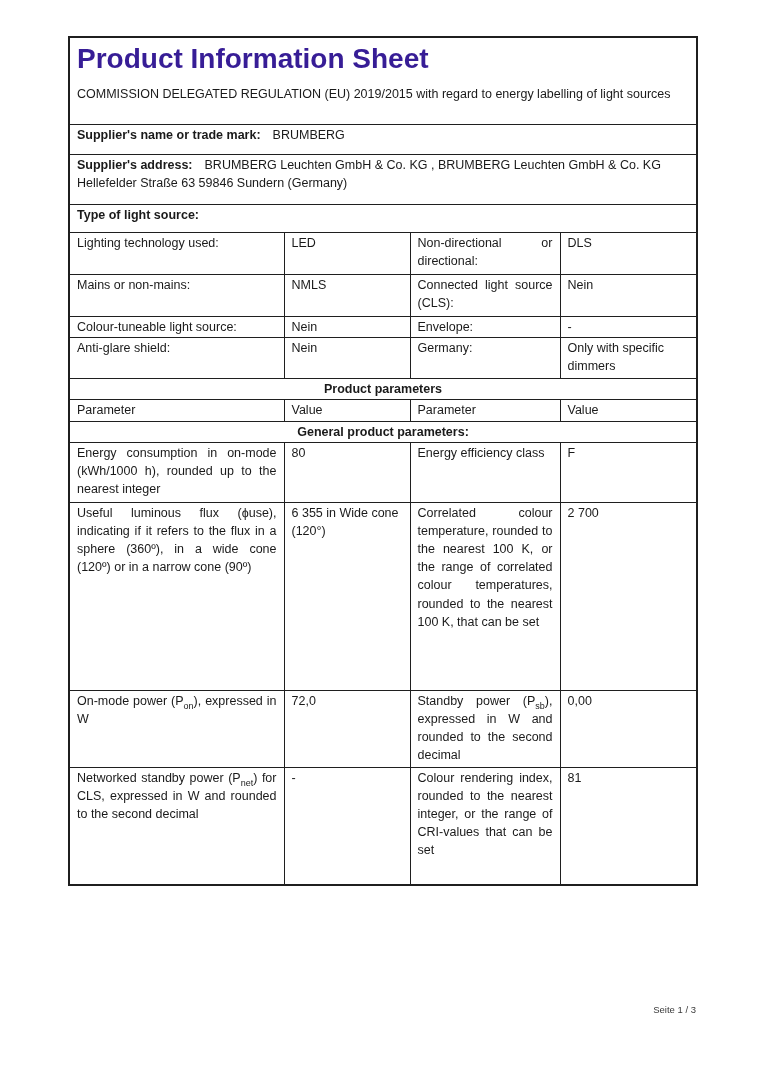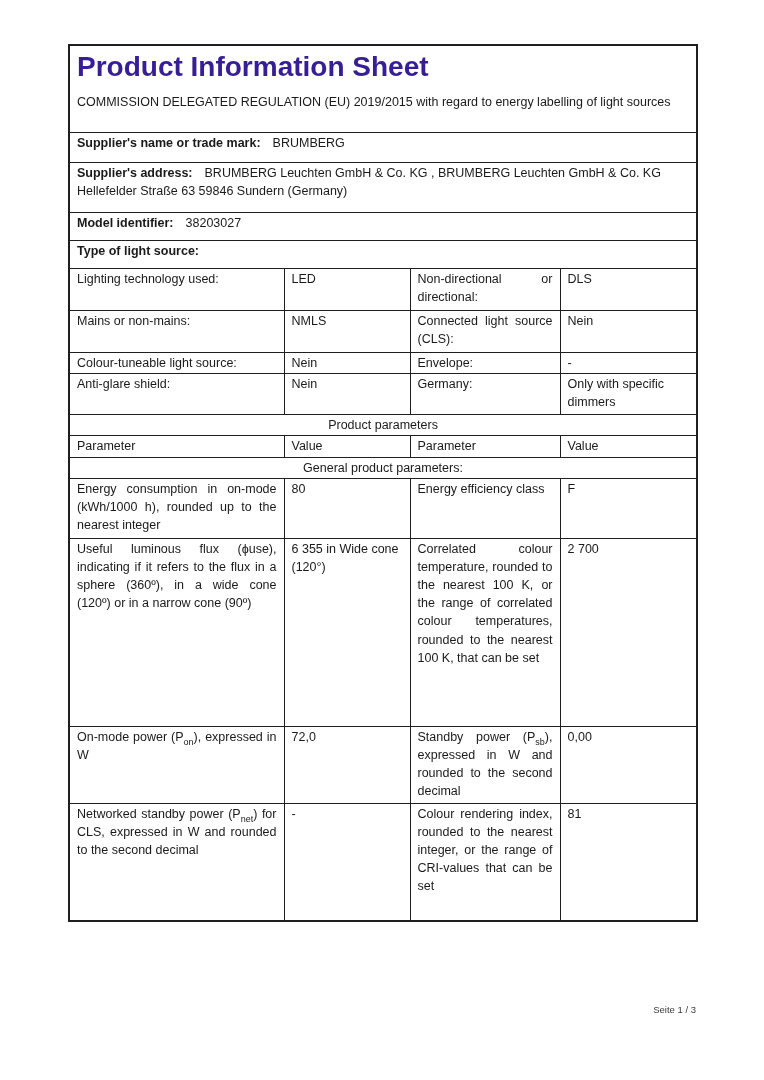--- a/index.html
+++ b/index.html
@@ -1,37 +1,37 @@
 <!DOCTYPE html>
 <html><head>
 <meta charset="utf-8">
 <style>
   html, body { margin:0; padding:0; }
   body {
     width:764px; height:1080px; background:#ffffff; position:relative;
     font-family:"Liberation Sans", sans-serif; color:#1a1a1a;
   }
   table.sheet {
-    position:absolute; left:68px; top:44px; width:628px;
+    position:absolute; left:68px; top:36px; width:628px;
     border-collapse:collapse; table-layout:fixed;
     font-size:12.5px; line-height:1.45;
     border:2px solid #1f1f1f;
     padding-left:48px;
   }
   table.sheet td {
     border:1px solid #1f1f1f; padding:1px 7px; vertical-align:top; overflow:hidden;
   }
   .title-cell h1 { margin:4px 0 10px 0; font-size:28px; line-height:1.15; color:#371d96; font-weight:bold; }
   .title-cell p { margin:0; font-size:12.5px; }
   .b { font-weight:bold; }
   .lv { margin-left:12px; }
   .c1 { text-align:justify; white-space:pre-line; }
   .c3 { text-align:justify; }
   .vc { text-align:left; }
-  .hdr-center { text-align:center; font-weight:normal; }
+  .hdr-center { text-align:center; font-weight:bold; }
   sub { font-size:9px; line-height:0; }
   .footer {
     position:absolute; left:0; top:1004px; width:696px;
     text-align:right; font-size:9.5px; color:#3a3a3a;
   }
 </style>
 </head>
 <body>
 
 <table class="sheet">
@@ -55,25 +55,20 @@
       <span class="b">Supplier's name or trade mark:</span><span class="lv">BRUMBERG</span>
     </td>
   </tr>
 
   <tr style="height:50px">
     <td colspan="4">
       <span class="b">Supplier's address:</span><span class="lv">BRUMBERG Leuchten GmbH &amp; Co. KG , BRUMBERG Leuchten GmbH &amp; Co. KG Hellefelder Straße 63 59846 Sundern (Germany)</span>
     </td>
   </tr>
 
-  <tr style="height:28px">
-    <td colspan="4">
-      <span class="b">Model identifier:</span><span class="lv">38203027</span>
-    </td>
-  </tr>
 
   <tr style="height:28px">
     <td colspan="4" class="b">Type of light source:</td>
   </tr>
 
   <tr style="height:42px">
     <td class="c1">Lighting technology used:</td>
     <td class="vc">LED</td>
     <td class="c3">Non-directional or directional:</td>
     <td class="vc">DLS</td>

